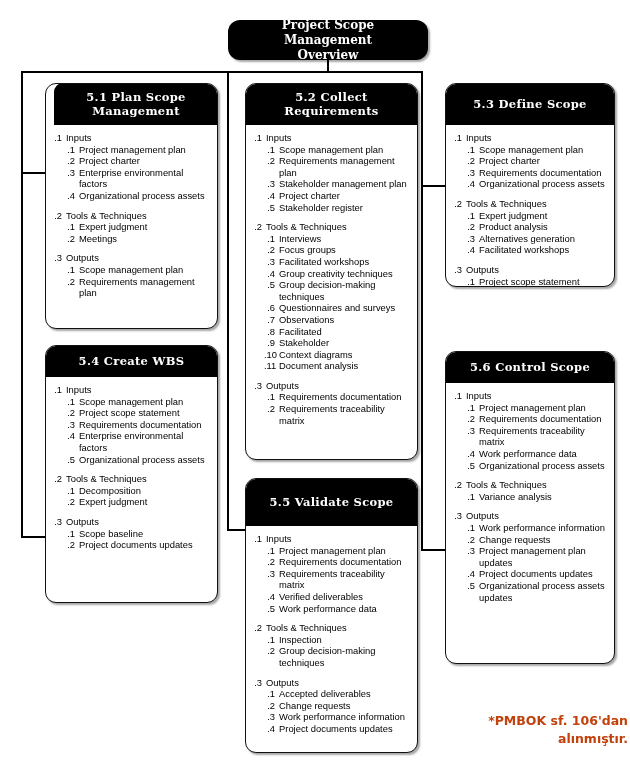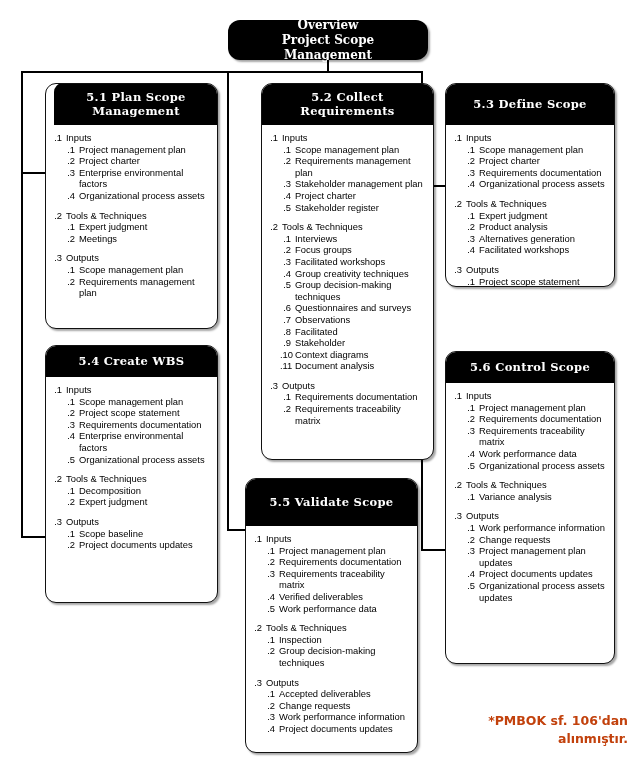--- a/index.html
+++ b/index.html
@@ -116,22 +116,22 @@
     width:190px;
   }
 </style>
 </head>
 <body>
 
 <div id="canvas">
 
   <div id="title-box" style="left: 228px; top: 20px; width: 200px; height: 40px;">
     <div>
+      <div>Project Scope Management</div>
       <div>Overview</div>
-      <div>Project Scope Management</div>
     </div>
   </div>
 
   <div class="line vline" style="left:327px;top:60px;height:13px;"></div>
   <div class="line hline" style="left:21px;top:71px;width:402px;"></div>
 
   <div class="line vline" style="left:21px;top:71px;height:467px;"></div>
   <div class="line hline" style="left:21px;top:172px;width:26px;"></div>
   <div class="line hline" style="left:21px;top:536px;width:26px;"></div>
 
@@ -196,21 +196,21 @@
               <span class="item-num">.1</span>
               <span class="item-text">Scope management plan</span>
             </div>
             <div class="item-row">
               <span class="item-num">.2</span>
               <span class="item-text">Requirements management plan</span>
             </div>
           </div>
         </div>
       </div>
-      <div class="box" style="left: 245px; top: 83px; width: 173px; height: 377px; margin-left: 16px;">
+      <div class="box" style="left: 245px; top: 83px; width: 173px; height: 377px;">
         <div class="box-header" style="height: 42px;">
           <div>
             <div>5.2 Collect</div>
             <div>Requirements</div>
           </div>
         </div>
         <div class="box-body">
           <div class="sec">
             <div class="sec-row">
               <span class="sec-num">.1</span>

